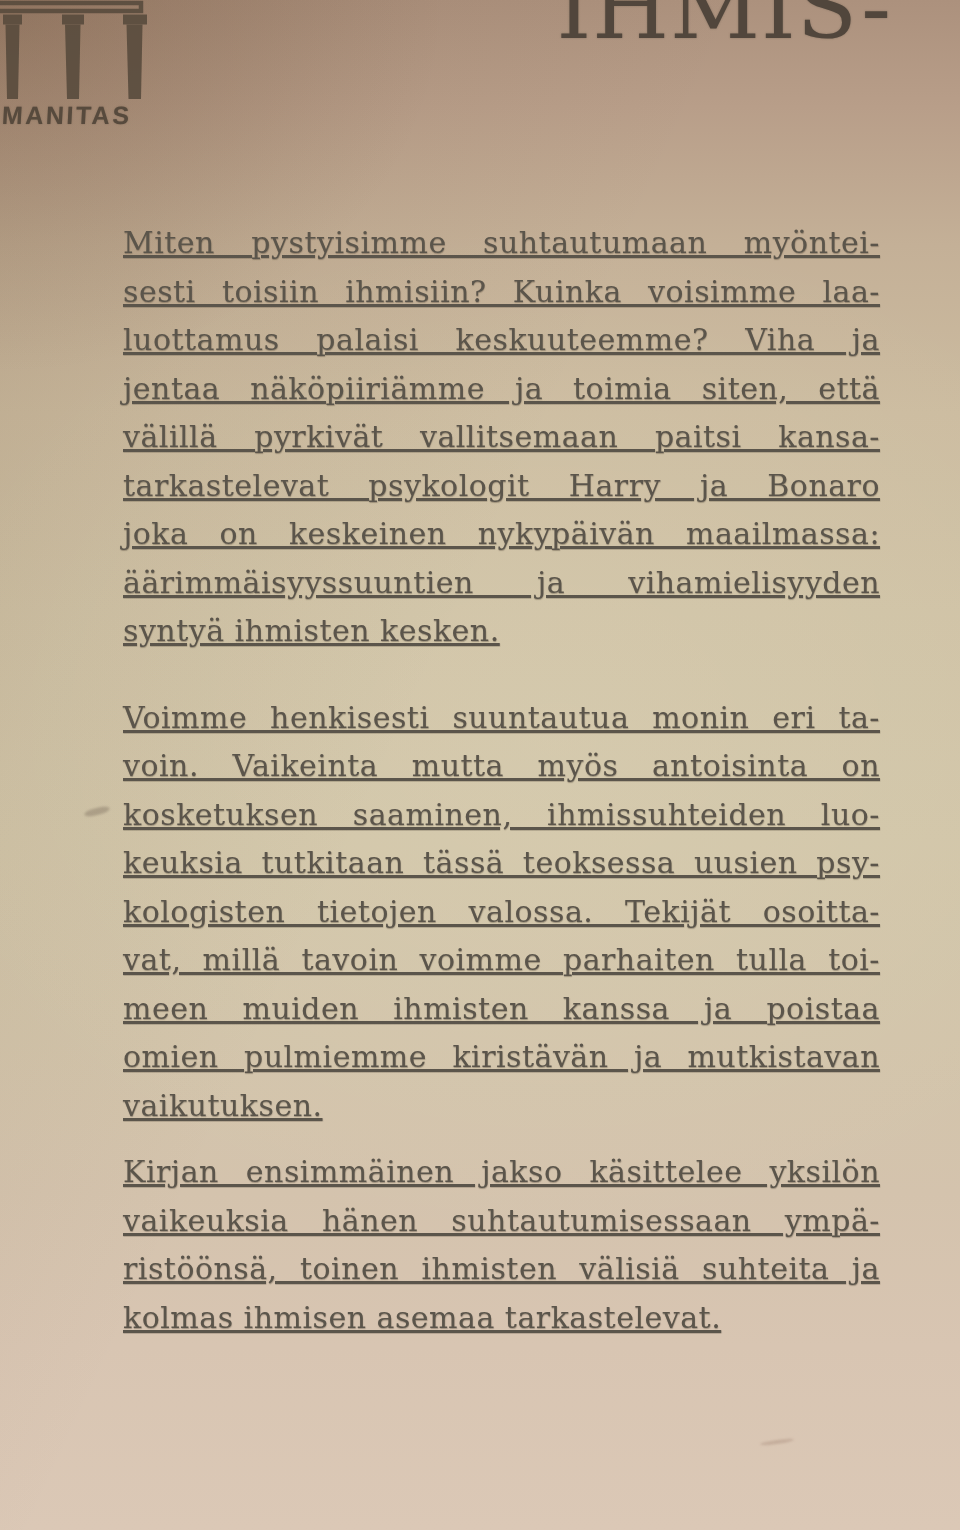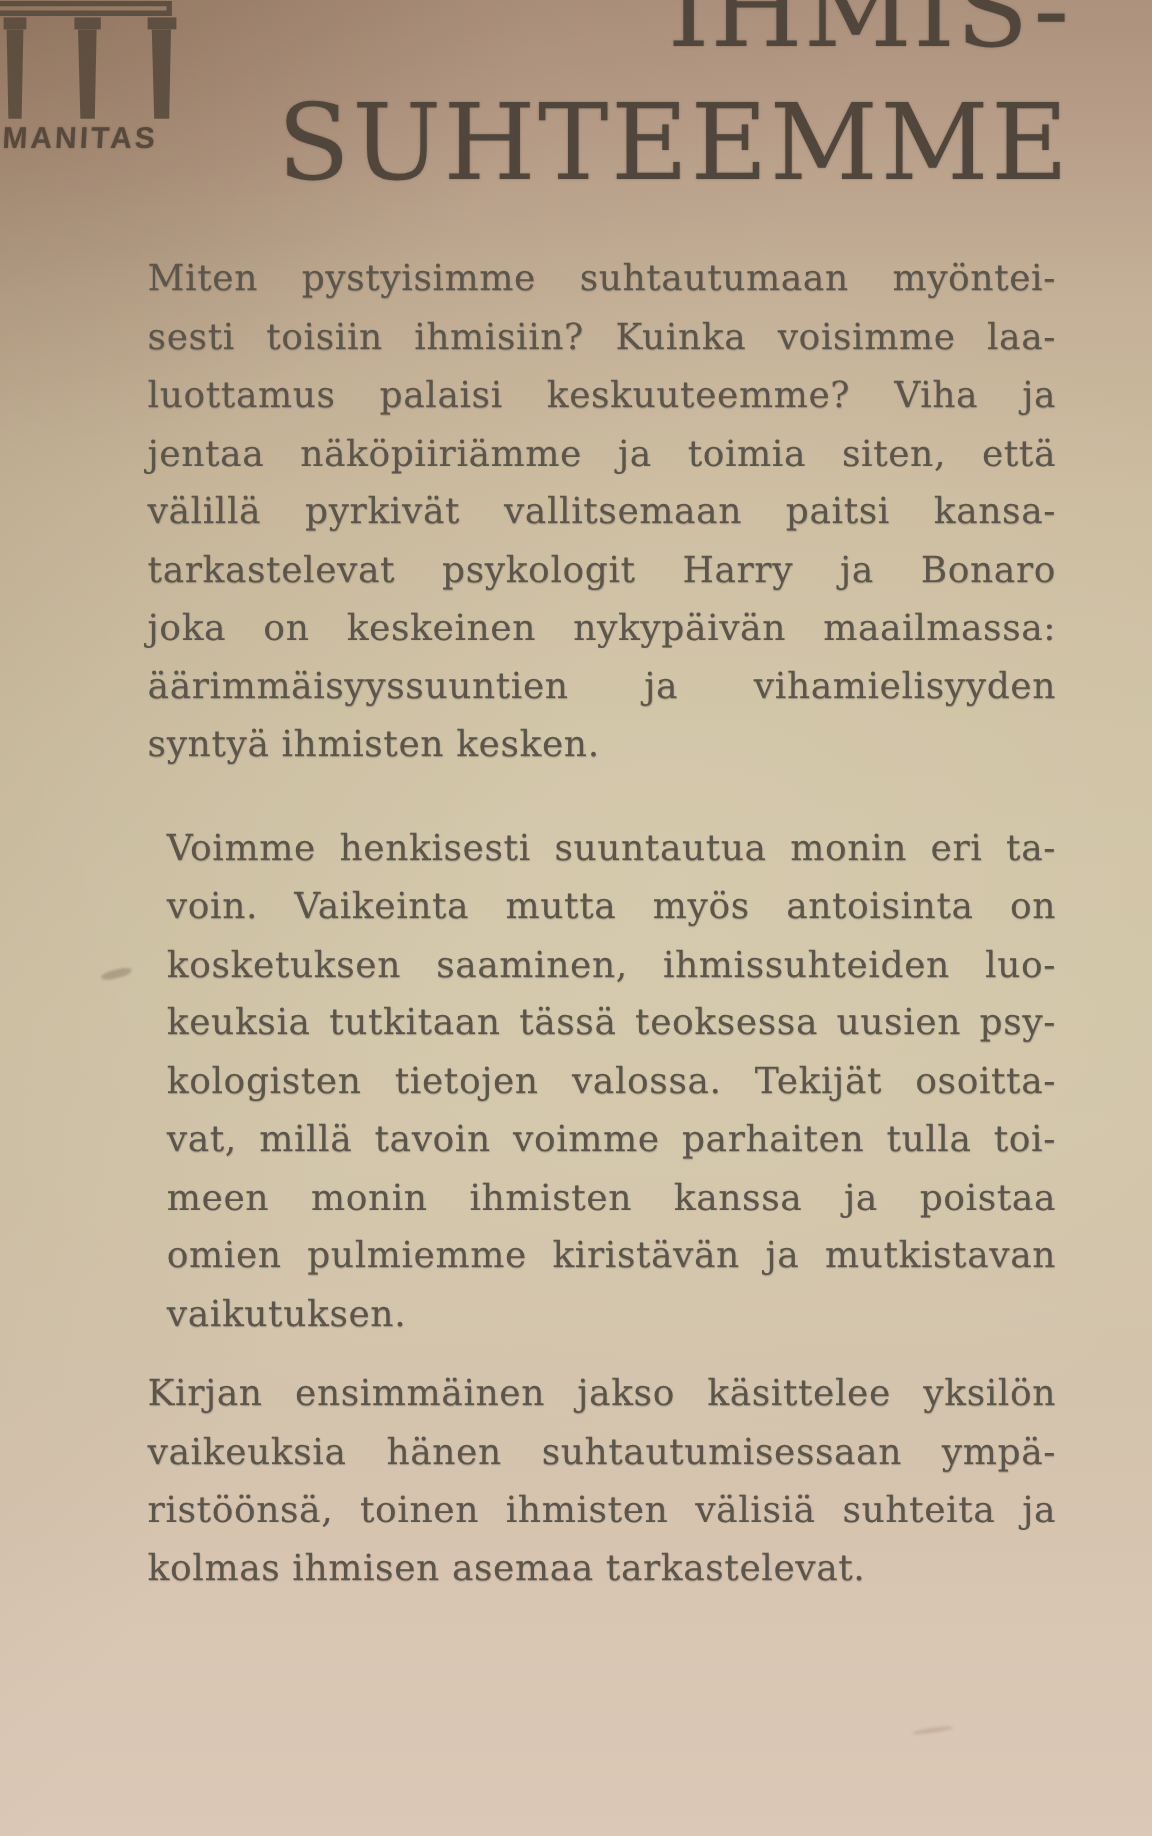--- a/index.html
+++ b/index.html
@@ -29,27 +29,28 @@
   
   .title{
     position:absolute;top:-36px;right:68px;text-align:right;
     color:#51463c;font-size:88px;line-height:88px;
     letter-spacing:1px;white-space:nowrap;
     text-shadow:0 0 2px rgba(80,70,58,.45);
   }
   .title .l2{margin-top:23px;letter-spacing:2px;}
   
   .textblock{
-    position:absolute;left:123px;top:209px;width:757px;
+    position:absolute;left:123px;top:219px;width:757px;
     color:#5b554b;font-size:30px;line-height:48.5px;
     letter-spacing:.5px;
     text-shadow:.3px .6px 1px rgba(70,60,48,.38);
+    text-decoration:underline;
   }
   .para{margin:0;}
-  .para.p2{margin-top:38px;margin-left:16px;}
+  .para.p2{margin-top:38px;}
   .para.p3{margin-top:18px;}
   .line{display:block;text-align:justify;text-align-last:justify;}
   .line.last{text-align-last:left;}
   
   .smudge{
     position:absolute;left:84px;top:808px;width:26px;height:7px;
     background:rgba(110,95,80,.35);border-radius:40%/50%;
     transform:rotate(-14deg);filter:blur(1px);
   }
   .crease{
@@ -75,21 +76,20 @@
       <polygon points="65,24.5 80.5,24.5 79,99 67,99" fill="#574a3c"></polygon>
 
       <rect x="123" y="14.5" width="24" height="10" fill="#574a3c"></rect>
       <polygon points="126.5,24.5 142.5,24.5 141,99 128.5,99" fill="#574a3c"></polygon>
     </svg>
     <div class="logo-text">MANITAS</div>
   </div>
 
   <div class="title">
     <div class="l1">IHMIS-</div>
-    <div class="l2">SUHTEEMME</div>
   </div>
 
   <div class="textblock">
 
     <p class="para p1">
       <span class="line">Miten pystyisimme suhtautumaan myöntei-</span>
       <span class="line">sesti toisiin ihmisiin? Kuinka voisimme laa-</span>
       <span class="line">luottamus palaisi keskuuteemme? Viha ja</span>
       <span class="line">jentaa näköpiiriämme ja toimia siten, että</span>
       <span class="line">välillä pyrkivät vallitsemaan paitsi kansa-</span>
@@ -99,21 +99,21 @@
       <span class="line last">syntyä ihmisten kesken.</span>
     </p>
 
     <p class="para p2">
       <span class="line">Voimme henkisesti suuntautua monin eri ta-</span>
       <span class="line">voin. Vaikeinta mutta myös antoisinta on</span>
       <span class="line">kosketuksen saaminen, ihmissuhteiden luo-</span>
       <span class="line">keuksia tutkitaan tässä teoksessa uusien psy-</span>
       <span class="line">kologisten tietojen valossa. Tekijät osoitta-</span>
       <span class="line">vat, millä tavoin voimme parhaiten tulla toi-</span>
-      <span class="line">meen monin ihmisten kanssa ja poistaa</span>
+      <span class="line">meen muiden ihmisten kanssa ja poistaa</span>
       <span class="line">omien pulmiemme kiristävän ja mutkistavan</span>
       <span class="line last">vaikutuksen.</span>
     </p>
 
     <p class="para p3">
       <span class="line">Kirjan ensimmäinen jakso käsittelee yksilön</span>
       <span class="line">vaikeuksia hänen suhtautumisessaan ympä-</span>
       <span class="line">ristöönsä, toinen ihmisten välisiä suhteita ja</span>
       <span class="line last">kolmas ihmisen asemaa tarkastelevat.</span>
     </p>

